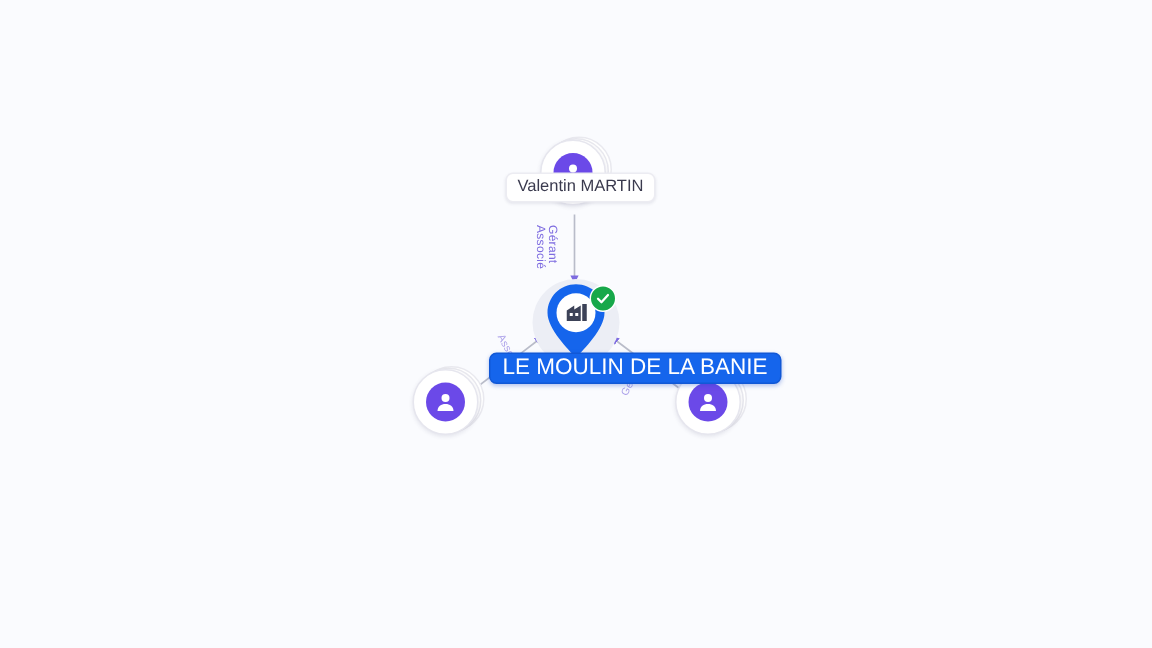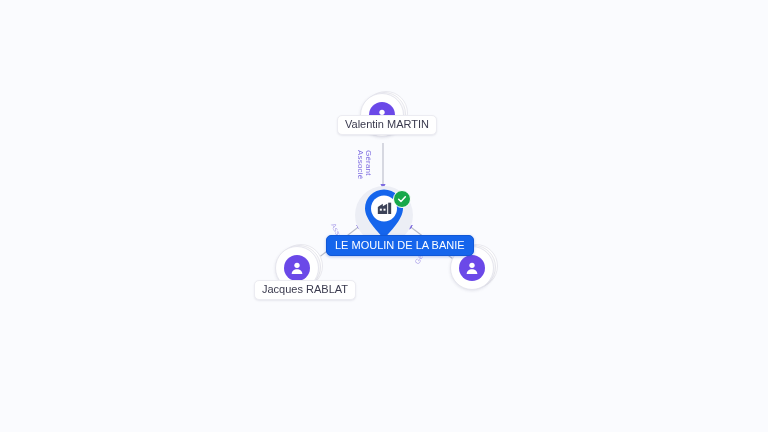--- a/index.html
+++ b/index.html
@@ -121,21 +121,21 @@
     color: #3a3a4e;
     white-space: nowrap;
     box-shadow: 0 1px 2px rgba(60,60,100,.10);
   }
   #company-label {
     position: absolute;
     background: #1565ec;
     border: 1px solid #1158d6;
     border-radius: 5px;
     padding: 2px 8px 3px 8px;
-    font-size: 11px;
+    font-size: 15px;
     line-height: 14px;
     color: #ffffff;
     white-space: nowrap;
     box-shadow: 0 1px 3px rgba(20,70,200,.30);
     z-index: 6;
   }
 
   
   .edge-label {
     position: absolute;
@@ -248,21 +248,20 @@
     <div class="stack-b"></div>
     <div class="disc">
       <span class="avatar-circle">
         <svg width="16" height="16" viewBox="0 0 24 24" fill="#ffffff">
           <circle cx="12" cy="8" r="4"></circle>
           <path d="M4 21c0-4.4 3.6-7 8-7s8 2.6 8 7z"></path>
         </svg>
       </span>
     </div>
   </div>
-  <div class="node-label" style="left:254px; top:280px;">Jacques RABLAT</div>
 
   <div class="person-node" id="node-person-bottom-right" style="left:450px; top:243px;">
     <div class="stack-a"></div>
     <div class="stack-b"></div>
     <div class="disc">
       <span class="avatar-circle">
         <svg width="16" height="16" viewBox="0 0 24 24" fill="#ffffff">
           <circle cx="12" cy="8" r="4"></circle>
           <path d="M4 21c0-4.4 3.6-7 8-7s8 2.6 8 7z"></path>
         </svg>

